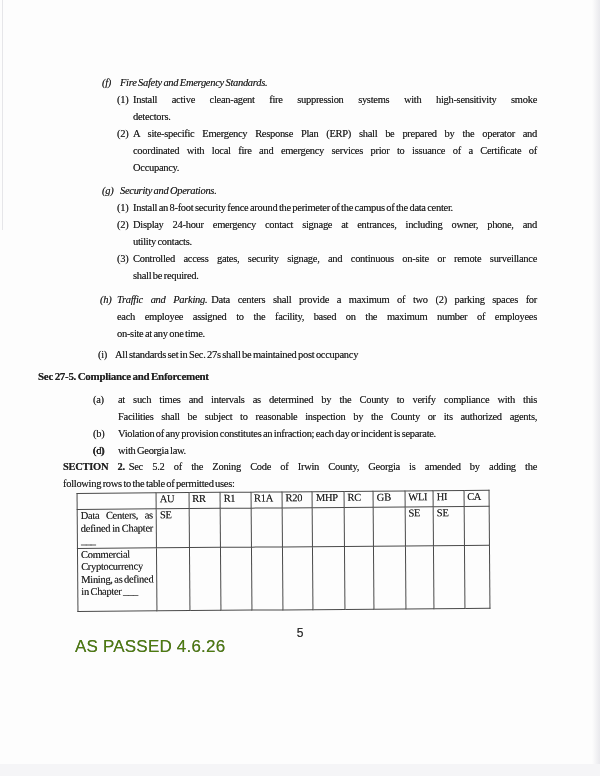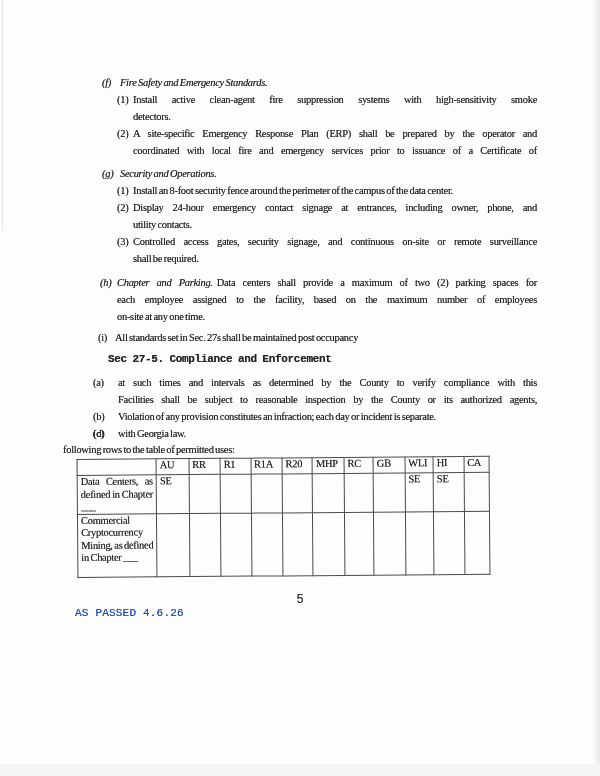--- a/index.html
+++ b/index.html
@@ -25,21 +25,21 @@
   .p-title{margin-left:120px;}
   .p-title .plabel{left:-18px;}
   .p-sub{margin-left:133px;width:404px;}
   .p-sub .plabel{left:-16px;}
   .p-h{margin-left:117px;width:420px;}
   .p-h .plabel{left:-17px;}
   .p-i{margin-left:115px;}
   .p-i .plabel{left:-17px;}
   .p-abc{margin-left:118px;width:419px;}
   .p-abc .plabel{left:-25px;}
-  .p-heading{margin-left:108px;font-weight:bold;font-size:11px;font-family:Liberation Mono, monospace;}
+  .p-heading{margin-left:38px;font-weight:bold;font-size:11px;}
   .p-s2{margin-left:63px;width:474px;}
   .lead-gap{padding-right:4px;}
   
   #p-g{margin-top:6px;}
   #p-h{margin-top:7px;}
   #p-i{margin-top:4px;}
   #p-heading{margin-top:5px;}
   #p-a{margin-top:6px;}
   #p-s2{margin-top:-1px;}
   
@@ -57,22 +57,22 @@
   tr.r2 td{height:62px;}
   td.rowlabel{text-align:justify;}
   
   .footer-num{
     margin-top:14px;text-align:center;
     font-family:"Liberation Sans", sans-serif;font-size:12px;line-height:14px;
     letter-spacing:0;word-spacing:0;color:#333;
   }
   .footer-stamp{
     margin-left:75px;margin-top:0px;
-    font-family:Liberation Mono, monospace;font-size:11px;line-height:14px;
-    letter-spacing:0.2px;word-spacing:0;color:#1d4ed8;
+    font-family:Liberation Sans, sans-serif;font-size:17px;line-height:14px;
+    letter-spacing:0.2px;word-spacing:0;color:#4d7c0f;
   }
   
   .scan-right{position:absolute;top:0;right:0;width:8px;height:776px;
     background:linear-gradient(to right,#fdfdfd,#e9e9ed);}
   .scan-bottom{position:absolute;left:0;bottom:0;width:600px;height:12px;background:#f5f5f7;}
   .scan-left-line{position:absolute;left:2px;top:0;width:1px;height:230px;background:#e6e6e9;}
 </style>
 </head>
 <body>
 
@@ -84,20 +84,21 @@
   </div>
   <div class="para p-sub">
     <span class="plabel">(1)</span>
     <div class="ln jl">Install active clean-agent fire suppression systems with high-sensitivity smoke</div>
     <div class="ln">detectors.</div>
   </div>
   <div class="para p-sub">
     <span class="plabel">(2)</span>
     <div class="ln jl">A site-specific Emergency Response Plan (ERP) shall be prepared by the operator and</div>
     <div class="ln jl">coordinated with local fire and emergency services prior to issuance of a Certificate of</div>
+    <div class="ln">Occupancy.</div>
   </div>
 
   <div class="para p-title" id="p-g">
     <span class="plabel it">(g)</span>
     <span class="it">Security and Operations.</span>
   </div>
   <div class="para p-sub">
     <span class="plabel">(1)</span>
     <div class="ln">Install an 8-foot security fence around the perimeter of the campus of the data center.</div>
   </div>
@@ -107,21 +108,21 @@
     <div class="ln">utility contacts.</div>
   </div>
   <div class="para p-sub">
     <span class="plabel">(3)</span>
     <div class="ln jl">Controlled access gates, security signage, and continuous on-site or remote surveillance</div>
     <div class="ln">shall be required.</div>
   </div>
 
   <div class="para p-h" id="p-h">
     <span class="plabel it">(h)</span>
-    <div class="ln jl"><span class="it lead-gap">Chapter and Parking.</span><span>Data centers shall provide a maximum of two (2) parking spaces for</span></div>
+    <div class="ln jl"><span class="it lead-gap">Traffic and Parking.</span><span>Data centers shall provide a maximum of two (2) parking spaces for</span></div>
     <div class="ln jl">each employee assigned to the facility, based on the maximum number of employees</div>
     <div class="ln">on-site at any one time.</div>
   </div>
 
   <div class="para p-i" id="p-i">
     <span class="plabel">(i)</span>
     <div class="ln">All standards set in Sec. 27s shall be maintained post occupancy</div>
   </div>
 
   <div class="para p-heading" id="p-heading">Sec 27-5. Compliance and Enforcement</div>
@@ -137,20 +138,21 @@
   </div>
   <div class="para p-abc">
     <span class="plabel">(c)</span>
   </div>
   <div class="para p-abc">
     <span class="plabel">(d)</span>
     <div class="ln">with Georgia law.</div>
   </div>
 
   <div class="para p-s2" id="p-s2">
+    <div class="ln jl"><span class="b lead-gap">SECTION 2.</span><span>Sec 5.2 of the Zoning Code of Irwin County, Georgia is amended by adding the</span></div>
     <div class="ln">following rows to the table of permitted uses:</div>
   </div>
 
   <div class="table-wrap">
     <table>
       <colgroup>
         <col style="width:78px">
           <col style="width:32px">
           <col style="width:31px">
           <col style="width:30px">

